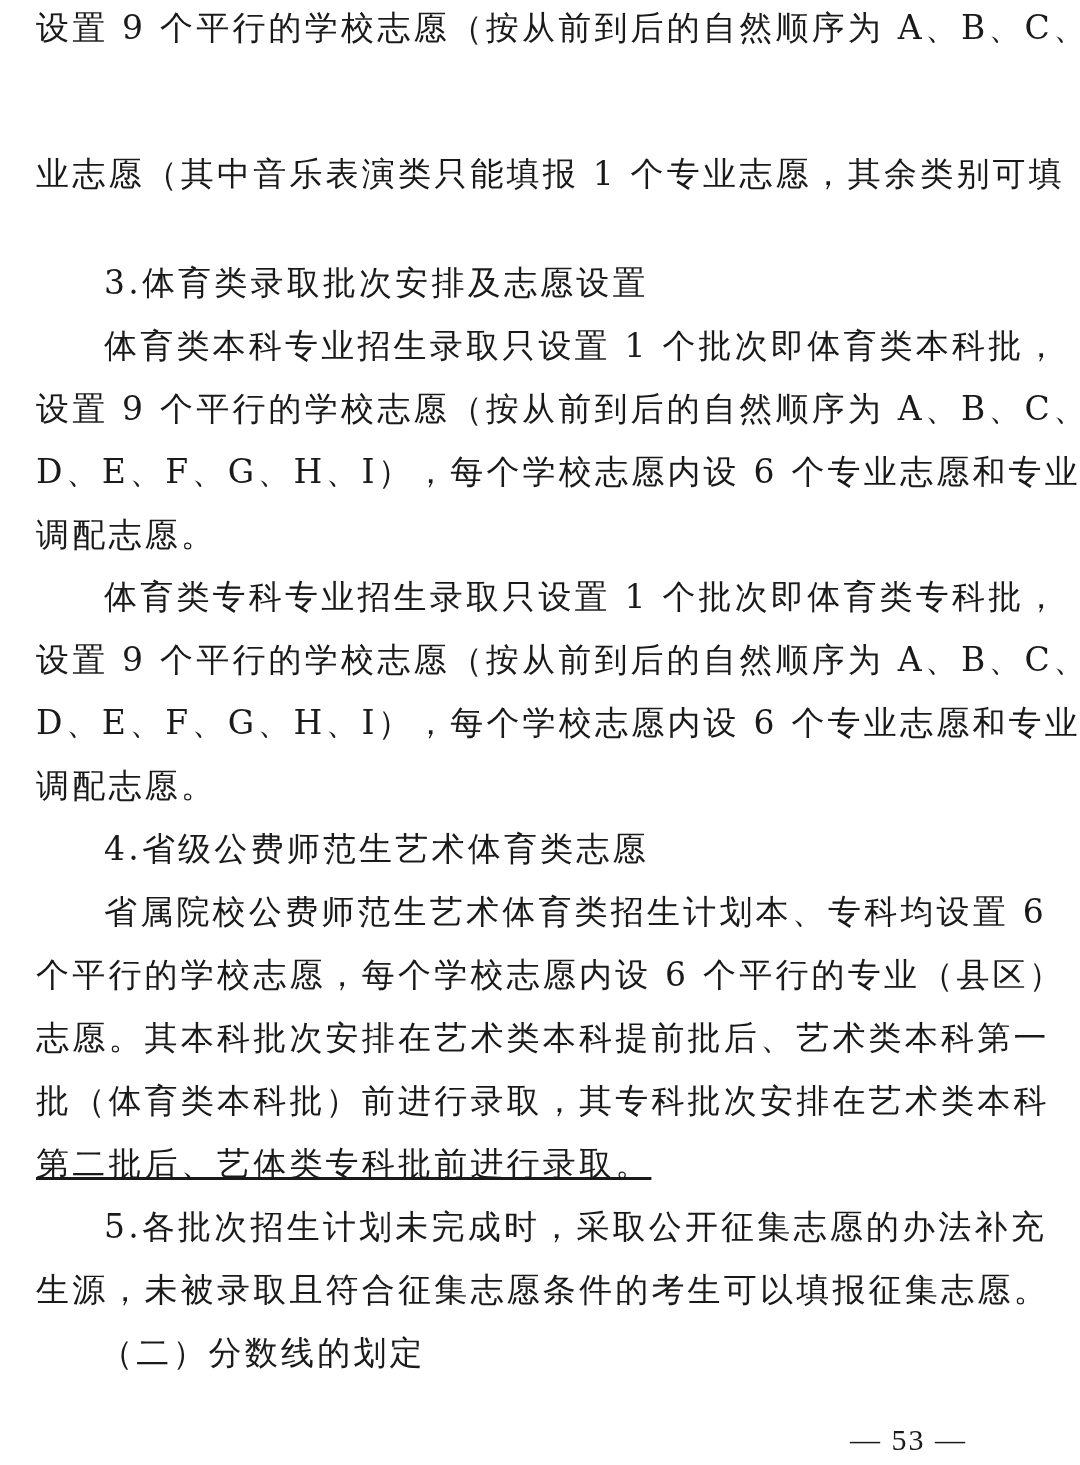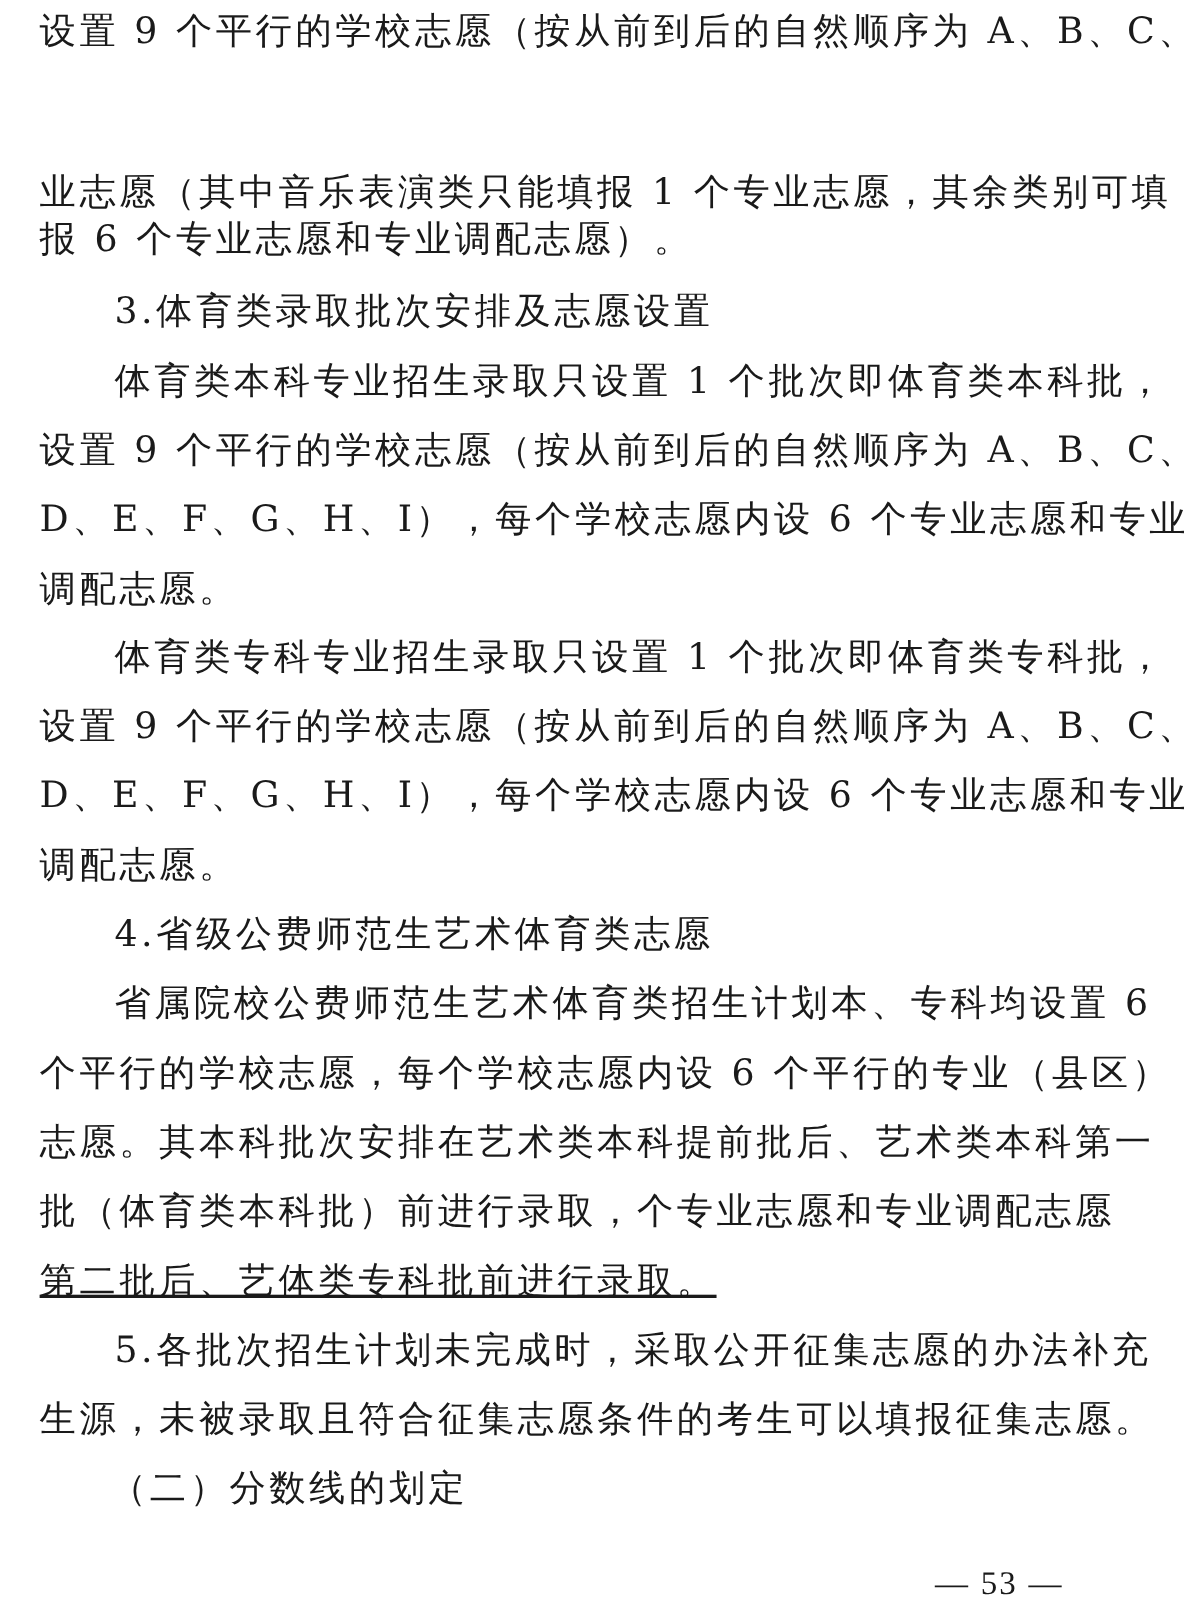--- a/index.html
+++ b/index.html
@@ -42,38 +42,37 @@
       font-family: Liberation Serif, serif;
       letter-spacing: 2px;
     }
   </style>
 </head>
 <body>
 
 <div class="page">
   <div class="line" style="top:8px;">设置 9 个平行的学校志愿（按从前到后的自然顺序为 A、B、C、</div>
   <div class="line" style="top:134px;margin-top:20px;">业志愿（其中音乐表演类只能填报 1 个专业志愿，其余类别可填</div>
-  <div class="line" style="top:197px;">报 6 个专业志愿和专业调配志愿）。</div>
 
   <div class="line indent heading" style="top:263px;">3.体育类录取批次安排及志愿设置</div>
   <div class="line indent" style="top:326px;">体育类本科专业招生录取只设置 1 个批次即体育类本科批，</div>
   <div class="line" style="top:389px;">设置 9 个平行的学校志愿（按从前到后的自然顺序为 A、B、C、</div>
   <div class="line" style="top:452px;">D、E、F、G、H、I），每个学校志愿内设 6 个专业志愿和专业</div>
   <div class="line" style="top:515px;">调配志愿。</div>
 
   <div class="line indent" style="top:577px;">体育类专科专业招生录取只设置 1 个批次即体育类专科批，</div>
   <div class="line" style="top:640px;">设置 9 个平行的学校志愿（按从前到后的自然顺序为 A、B、C、</div>
   <div class="line" style="top:703px;">D、E、F、G、H、I），每个学校志愿内设 6 个专业志愿和专业</div>
   <div class="line" style="top:766px;">调配志愿。</div>
 
   <div class="line indent heading" style="top:829px;">4.省级公费师范生艺术体育类志愿</div>
   <div class="line indent" style="top:892px;">省属院校公费师范生艺术体育类招生计划本、专科均设置 6</div>
   <div class="line" style="top:955px;">个平行的学校志愿，每个学校志愿内设 6 个平行的专业（县区）</div>
   <div class="line" style="top:1018px;">志愿。其本科批次安排在艺术类本科提前批后、艺术类本科第一</div>
-  <div class="line" style="top:1081px;">批（体育类本科批）前进行录取，个专业志愿和专业调配志愿</div>
+  <div class="line" style="top:1081px;">批（体育类本科批）前进行录取，其专科批次安排在艺术类本科</div>
   <div class="line" style="top:1144px;text-decoration:underline;">第二批后、艺体类专科批前进行录取。</div>
 
   <div class="line indent" style="top:1207px;">5.各批次招生计划未完成时，采取公开征集志愿的办法补充</div>
   <div class="line" style="top:1270px;">生源，未被录取且符合征集志愿条件的考生可以填报征集志愿。</div>
 
   <div class="line" style="top:1333px; left:100px;">（二）分数线的划定</div>
 
   <div class="page-number">— 53 —</div>
 </div>
 

